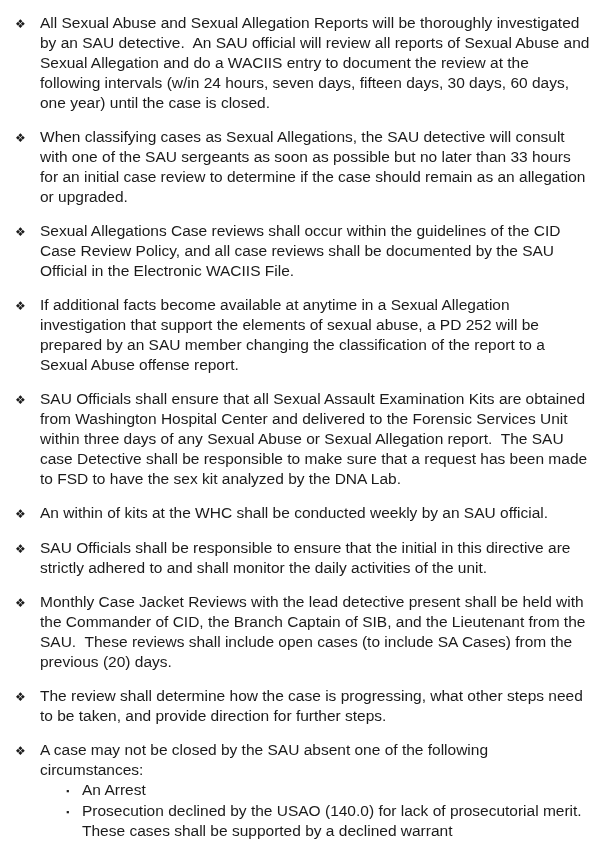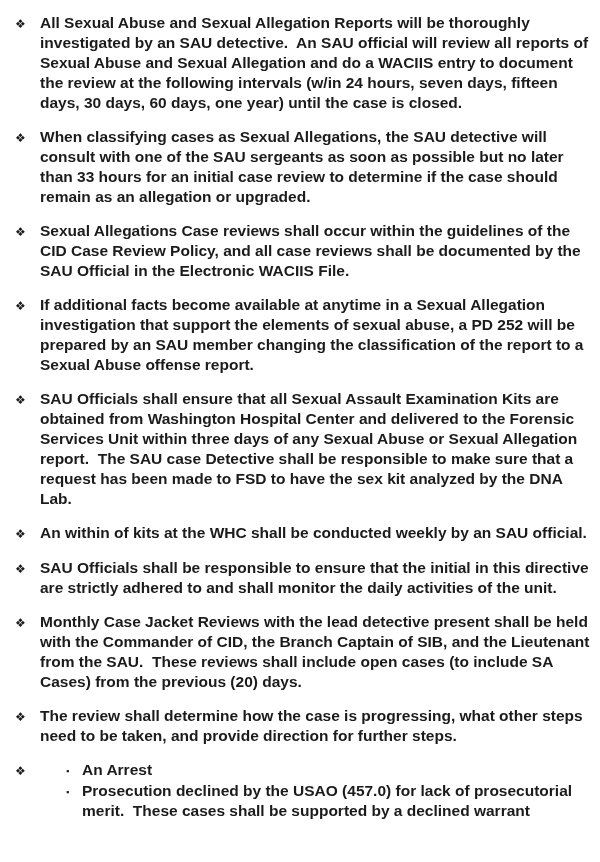--- a/index.html
+++ b/index.html
@@ -38,21 +38,20 @@
     width: 25px;
     font-size: 12px;
     line-height: 20px;
     padding-top: 1px;
     color: #1b1b1b;
   }
   .bullet-body {
     flex: 1;
     min-width: 0;
     max-width: 552px;
-    font-weight: bold;
   }
   .bullet-text {
     white-space: pre-wrap;
   }
   .sub-bullet-list {
     list-style: none;
     margin: 0;
     padding: 0 0 0 26px;
   }
   .sub-bullet-row {
@@ -145,27 +144,28 @@
     <span class="bullet-glyph">❖</span>
     <div class="bullet-body">
       <span class="bullet-text">The review shall determine how the case is progressing, what other steps need to be taken, and provide direction for further steps.</span>
       
     </div>
   </li>
 
   <li class="bullet-row">
     <span class="bullet-glyph">❖</span>
     <div class="bullet-body">
+      <span class="bullet-text">A case may not be closed by the SAU absent one of the following circumstances:</span>
       <ul class="sub-bullet-list">
   <li class="sub-bullet-row">
     <span class="sub-bullet-glyph">▪</span>
     <span class="sub-bullet-text">An Arrest</span>
   </li>
 
   <li class="sub-bullet-row">
     <span class="sub-bullet-glyph">▪</span>
-    <span class="sub-bullet-text">Prosecution declined by the USAO (457.0) for lack of prosecutorial merit.  These cases shall be supported by a declined warrant</span>
+    <span class="sub-bullet-text">Prosecution declined by the USAO (140.0) for lack of prosecutorial merit.  These cases shall be supported by a declined warrant</span>
   </li>
 </ul>
     </div>
   </li>
 </ul>
 </div>
 
 </body></html>

